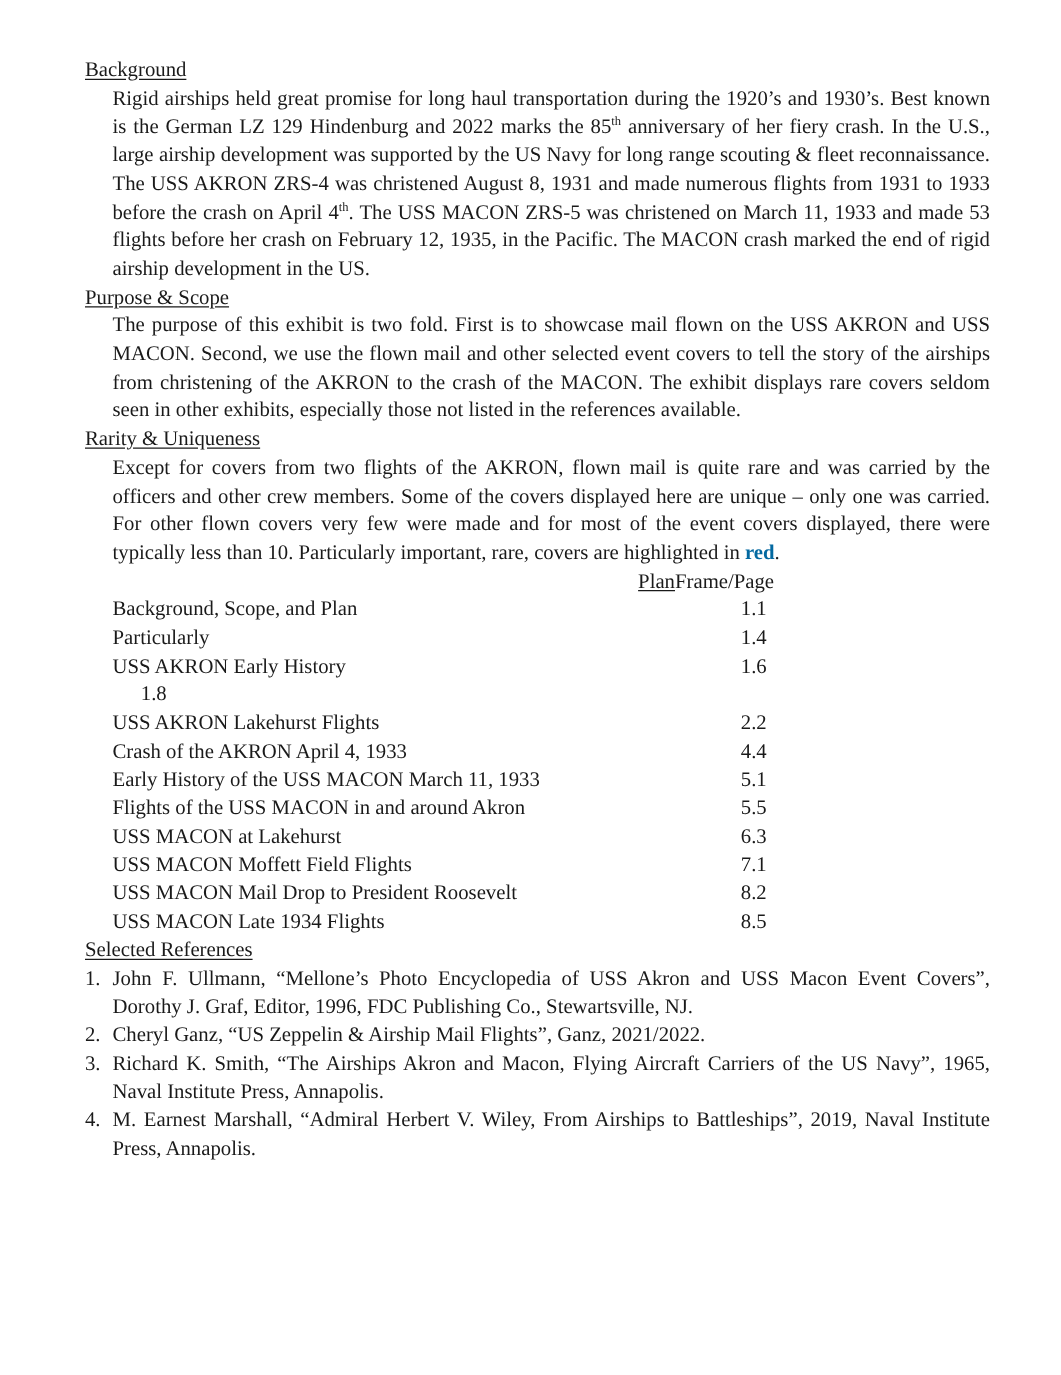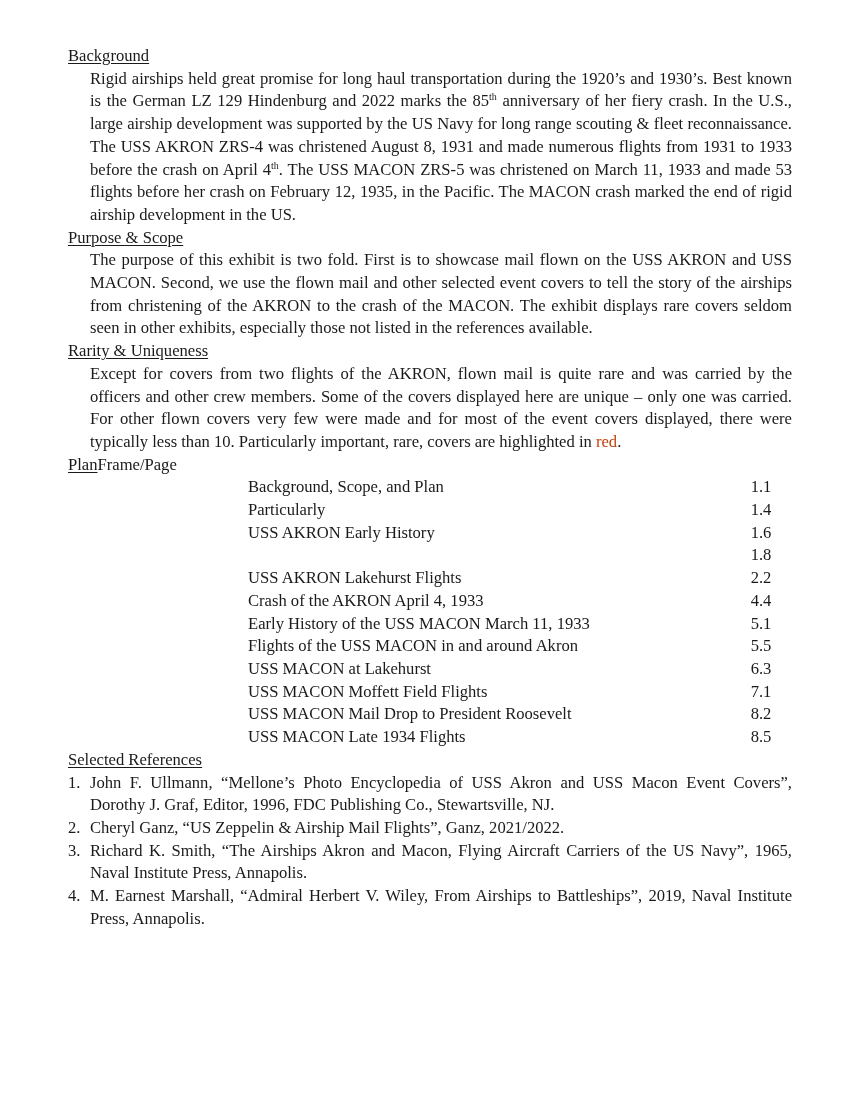--- a/index.html
+++ b/index.html
@@ -2,24 +2,24 @@
 <html><head>
 <meta charset="utf-8">
 <style>
   html, body { margin:0; padding:0; background:#ffffff; }
   body { width:849px; height:1100px; position:relative; overflow:hidden;
          font-family:"Liberation Serif", serif; color:#1a1a1a; font-size:16.6px; }
   .page { position:absolute; left:68px; top:45px; width:724px; line-height:22.7px; }
   .h { text-decoration:underline; text-underline-offset:2px; }
   .para { padding-left:22px; text-align:justify; }
   .para sup { font-size:10px; line-height:0; vertical-align:6px;font-family:Liberation Serif, serif; }
-  .red { color:#c2410c; font-weight:normal; }
-  .plan-head { display:flex; justify-content:flex-start; }
+  .red { color:#0369a1; font-weight:bold; }
+  .plan-head { display:flex; justify-content:flex-end; }
   .plan-head .col { width:252px; text-align:left; }
-  .plan-row { display:flex; padding-left:22px;justify-content:flex-end; }
+  .plan-row { display:flex; padding-left:22px; }
   .plan-row .t { width:480px; }
   .plan-row .p { width:62px; text-align:center; margin-left:2px; }
   .ref { display:flex; text-align:justify; }
   .ref .n { width:22px; flex:none; }
   .ref .b { flex:1; }
 </style>
 </head>
 <body>
 
 <div class="page">

